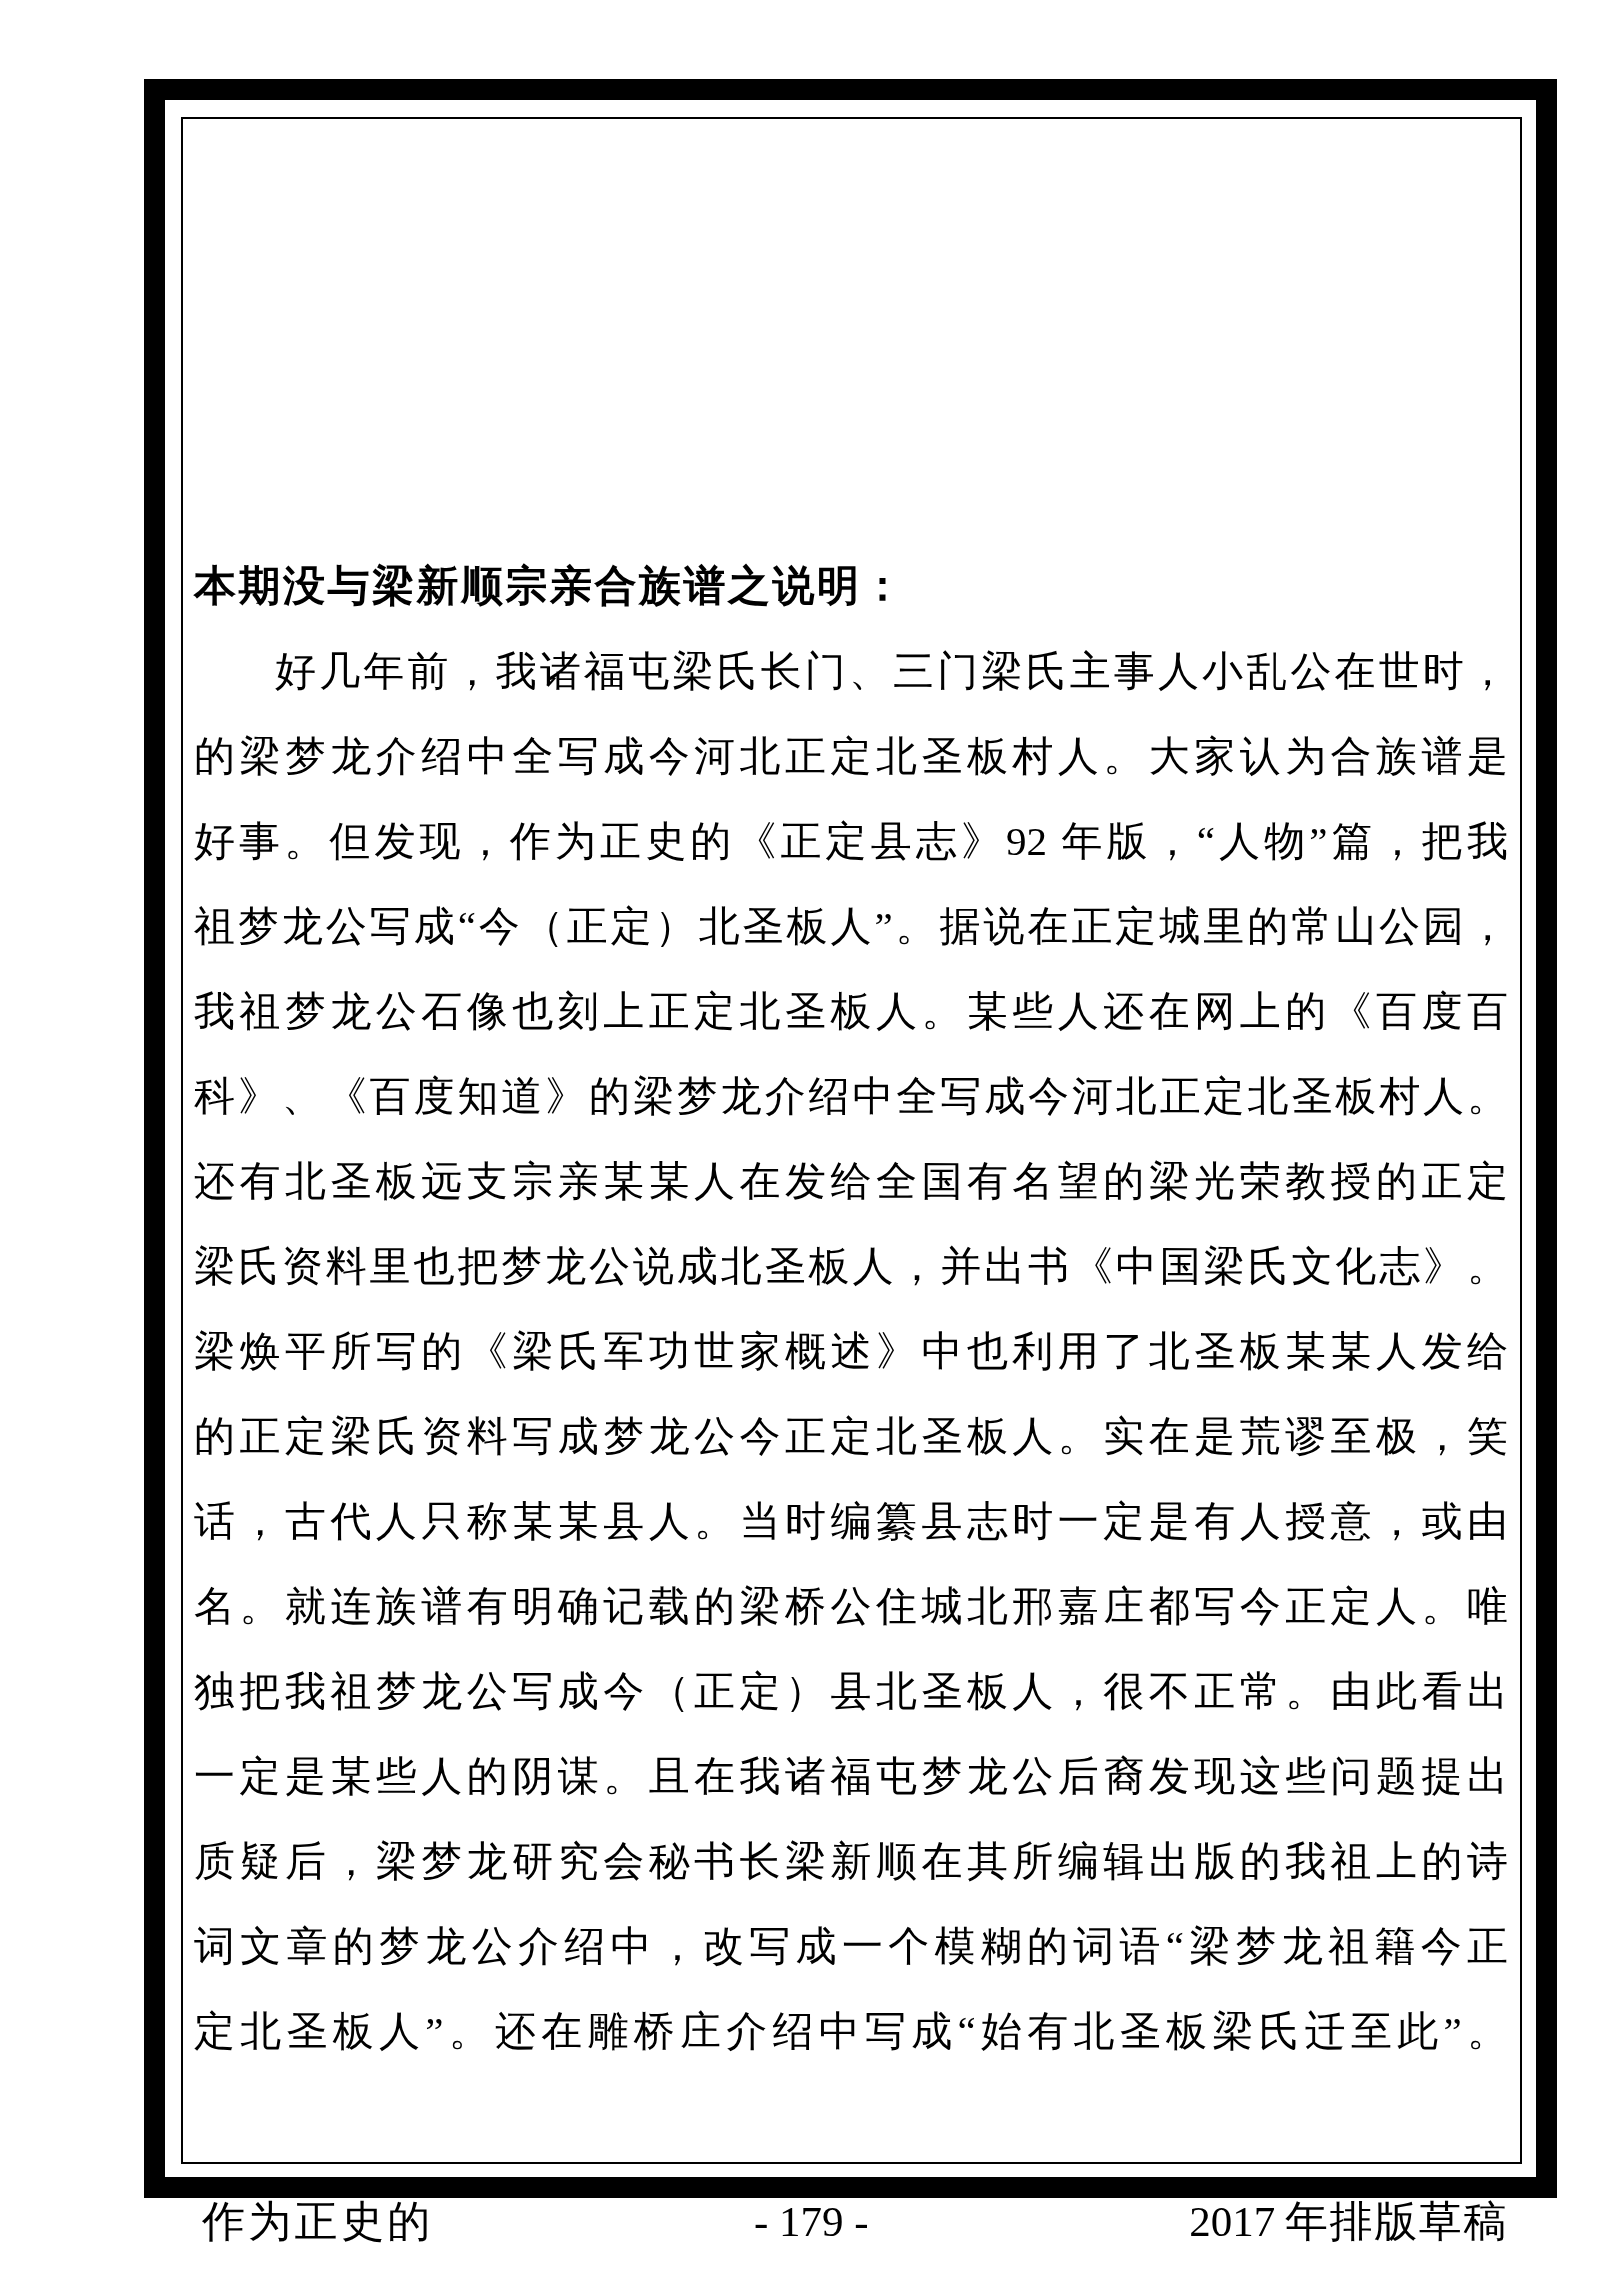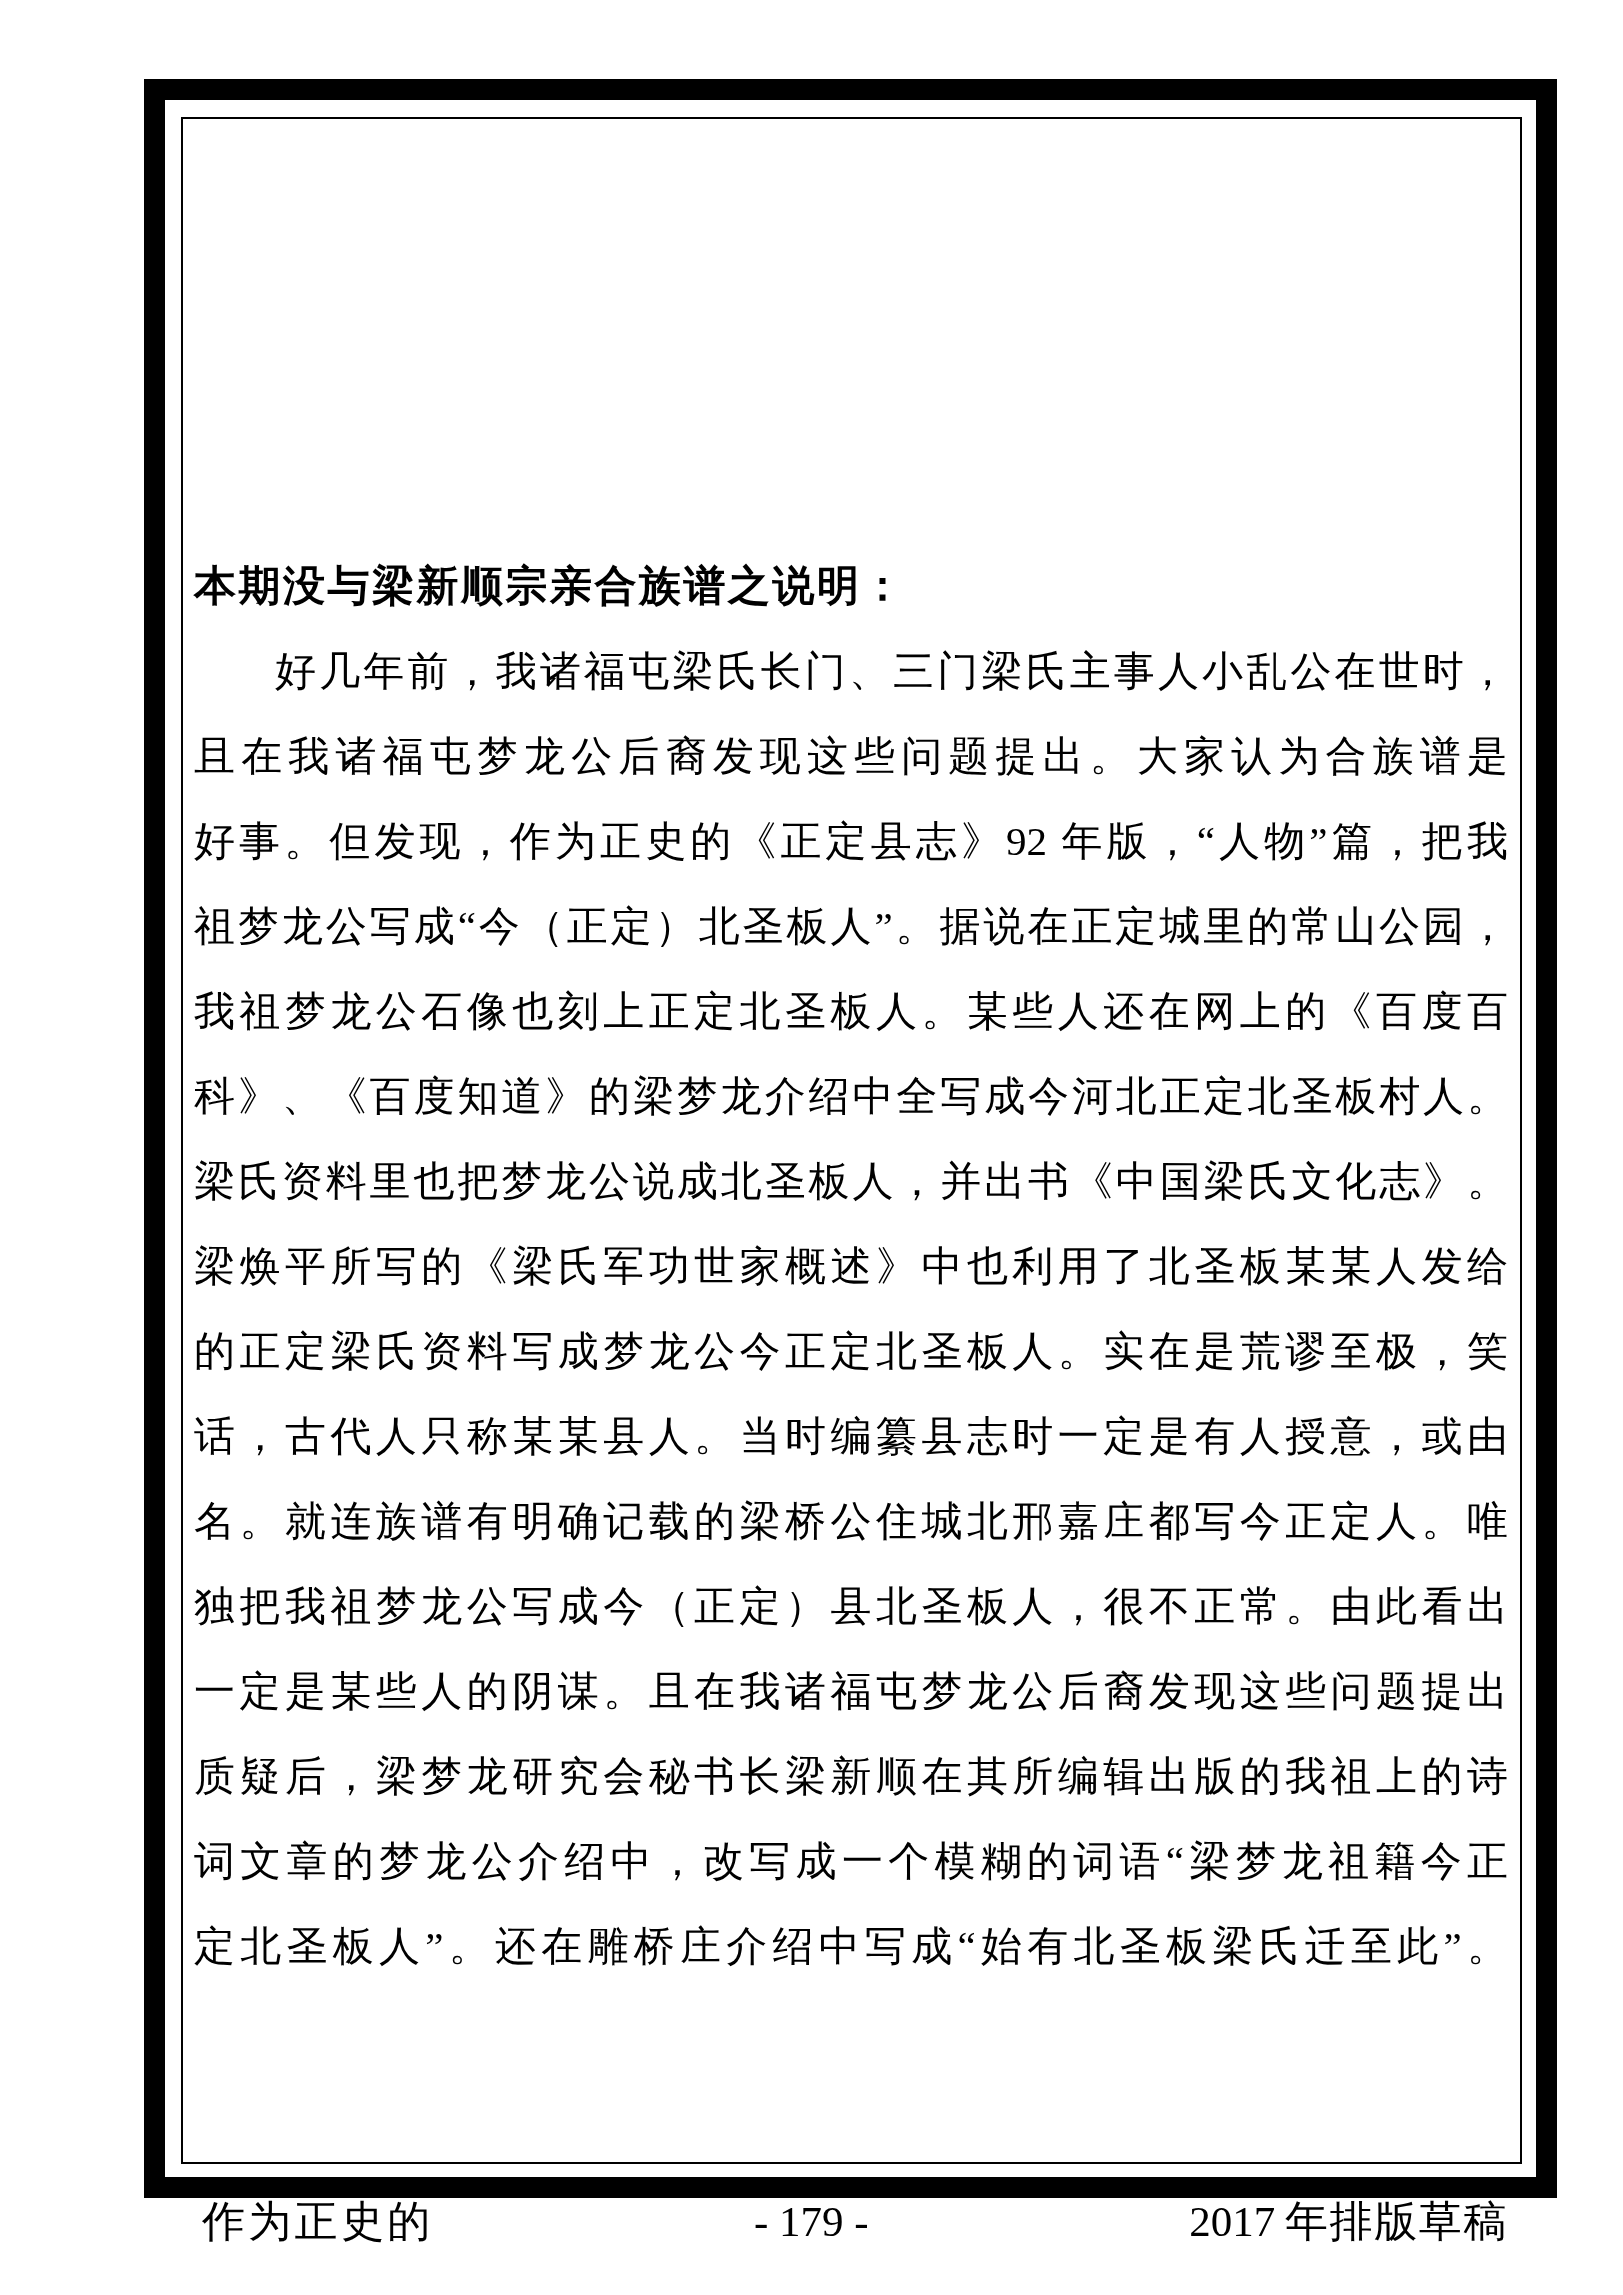--- a/index.html
+++ b/index.html
@@ -70,25 +70,26 @@
 </head>
 <body>
 
 <div class="page">
 
   <div class="frame-outer">
     <div class="frame-inner">
       <div class="text-block">
         <div class="heading">本期没与梁新顺宗亲合族谱之说明：</div>
         <div class="bodyline indent">好几年前，我诸福屯梁氏长门、三门梁氏主事人小乱公在世时，</div>
-        <div class="bodyline">且在我诸福屯梦龙公后裔发现这些问题提出。大家认为合族谱是</div>
+        <div class="bodyline">的梁梦龙介绍中全写成今河北正定北圣板村人。大家认为合族谱是</div>
         <div class="bodyline">好事。但发现，作为正史的《正定县志》92 年版，“人物”篇，把我</div>
         <div class="bodyline">祖梦龙公写成“今（正定）北圣板人”。据说在正定城里的常山公园，</div>
         <div class="bodyline">我祖梦龙公石像也刻上正定北圣板人。某些人还在网上的《百度百</div>
         <div class="bodyline">科》、《百度知道》的梁梦龙介绍中全写成今河北正定北圣板村人。</div>
+        <div class="bodyline">还有北圣板远支宗亲某某人在发给全国有名望的梁光荣教授的正定</div>
         <div class="bodyline">梁氏资料里也把梦龙公说成北圣板人，并出书《中国梁氏文化志》。</div>
         <div class="bodyline">梁焕平所写的《梁氏军功世家概述》中也利用了北圣板某某人发给</div>
         <div class="bodyline">的正定梁氏资料写成梦龙公今正定北圣板人。实在是荒谬至极，笑</div>
         <div class="bodyline">话，古代人只称某某县人。当时编纂县志时一定是有人授意，或由</div>
         <div class="bodyline">名。就连族谱有明确记载的梁桥公住城北邢嘉庄都写今正定人。唯</div>
         <div class="bodyline">独把我祖梦龙公写成今（正定）县北圣板人，很不正常。由此看出</div>
         <div class="bodyline">一定是某些人的阴谋。且在我诸福屯梦龙公后裔发现这些问题提出</div>
         <div class="bodyline">质疑后，梁梦龙研究会秘书长梁新顺在其所编辑出版的我祖上的诗</div>
         <div class="bodyline">词文章的梦龙公介绍中，改写成一个模糊的词语“梁梦龙祖籍今正</div>
         <div class="bodyline">定北圣板人”。还在雕桥庄介绍中写成“始有北圣板梁氏迁至此”。</div>

